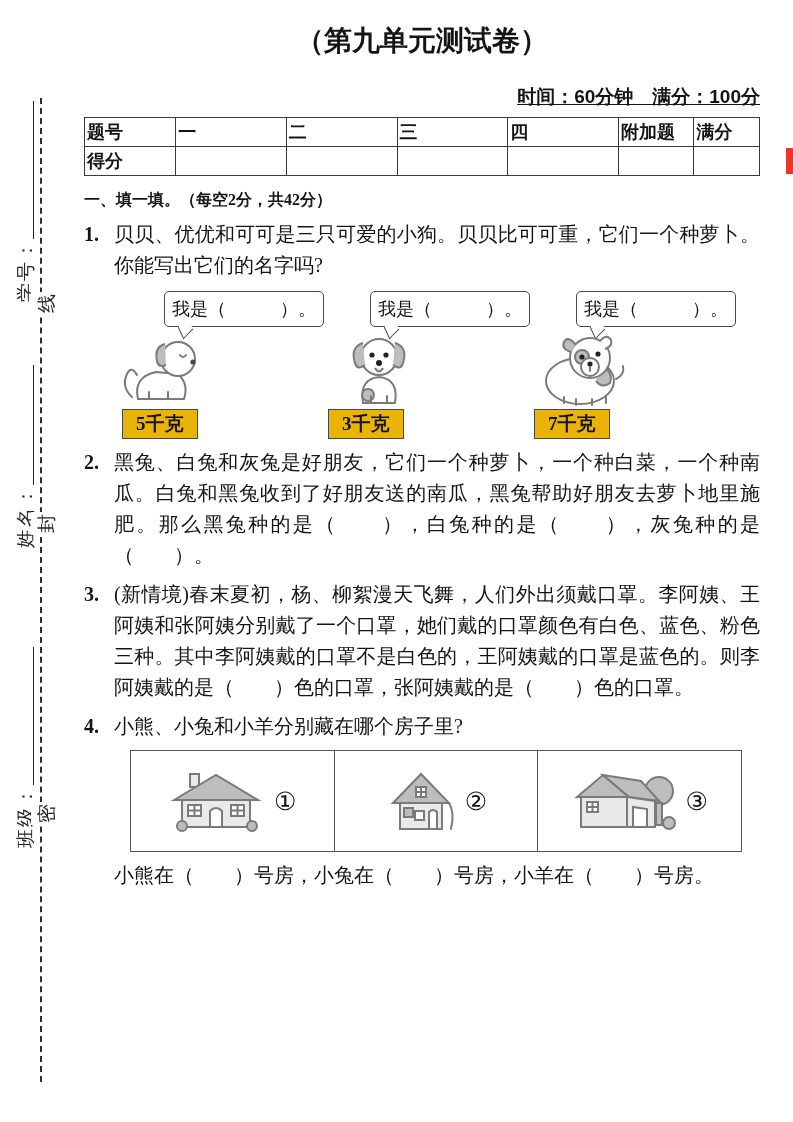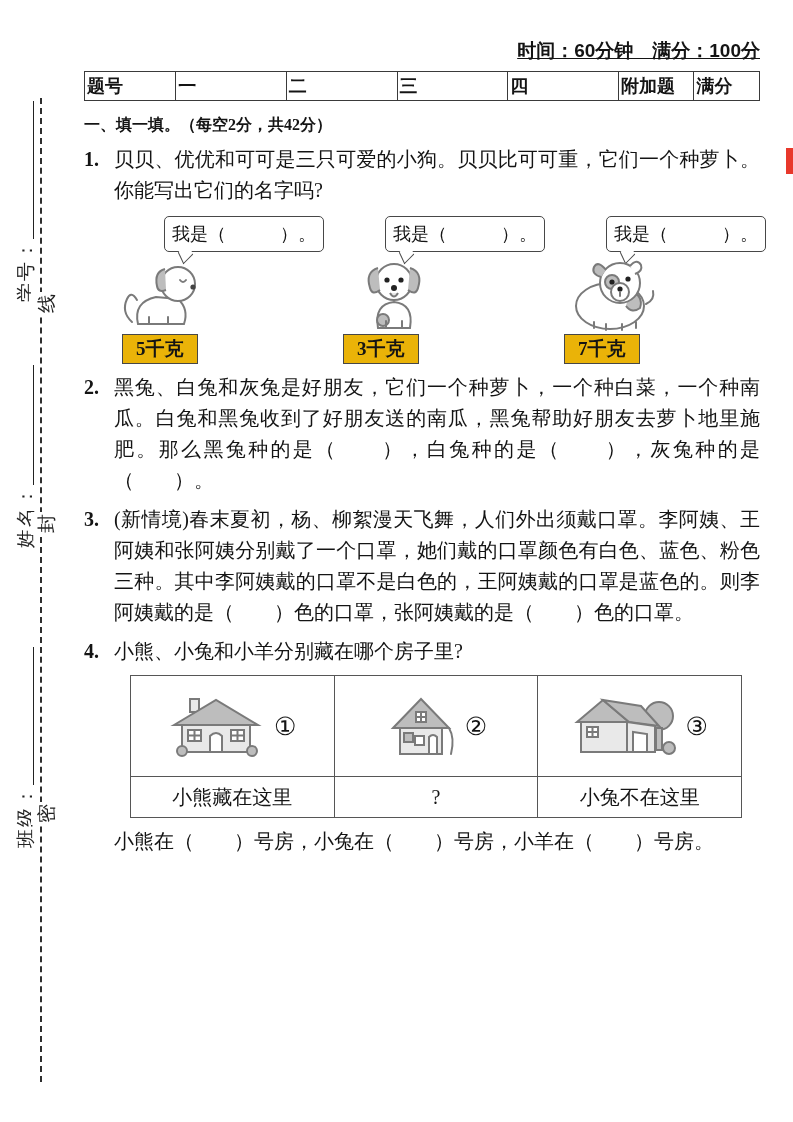--- a/index.html
+++ b/index.html
@@ -36,21 +36,21 @@
     font-family:"Liberation Sans", sans-serif; font-weight:700; font-size:18px;
     padding:1px 2px; }
 
   .section-head { font-size:16px; font-weight:700; margin:14px 0 6px 0; }
 
   .question { display:flex; margin-top:8px; font-size:20px; line-height:31px; }
   .qnum { flex:none; width:30px; font-weight:700; font-family:"Liberation Serif", serif; }
   .qbody { flex:1; text-align:justify; }
 
   
-  .dog-row { display:flex; justify-content:space-between; margin:8px 0 4px 28px; }
+  .dog-row { display:flex; margin:8px 0 4px 28px; }
   .dog-fig { position:relative; width:206px; height:150px; }
   .bubble { position:absolute; top:2px; left:52px; border:1.6px solid #474747;
     border-radius:5px; padding:5px 7px; font-size:18px; white-space:nowrap;
     background:#fff; }
   .bubble .tail { position:absolute; left:14px; bottom:-9px; width:12px; height:12px;
     background:#fff; border-right:1.6px solid #474747; border-bottom:1.6px solid #474747;
     transform:rotate(65deg) skewX(20deg); }
   .dog-art { position:absolute; top:46px; left:6px; }
   .weight-box { position:absolute; bottom:0; left:10px; border:1.6px solid #474747;
     padding:1px 13px; font-size:19px; font-weight:700; background:#eab308; }
@@ -89,20 +89,21 @@
   </div>
 
   <div class="rot seal-char" style="top:315px;">线</div>
   <div class="rot seal-char" style="top:535px;">封</div>
   <div class="rot seal-char" style="top:825px;">密</div>
 
   <div class="red-mark"></div>
 
   <div class="content">
 
+    <div class="title2">（第九单元测试卷）</div>
 
     <div class="time-line">时间：60分钟　满分：100分</div>
 
     <table class="score">
       <colgroup>
         <col style="width:13.5%">
           <col style="width:16.4%">
           <col style="width:16.4%">
         <col style="width:16.4%">
           <col style="width:16.4%">
@@ -111,20 +112,29 @@
       </colgroup>
       <tbody>
           <tr>
         <td>题号</td>
         <td>一</td>
         <td>二</td>
         <td>三</td>
         <td>四</td>
         <td>附加题</td>
         <td>满分</td>
+      </tr>
+      <tr>
+        <td>得分</td>
+        <td></td>
+        <td></td>
+        <td></td>
+        <td></td>
+        <td></td>
+        <td></td>
       </tr>
     </tbody>
       </table>
 
     <div class="section-head">一、填一填。（每空2分，共42分）</div>
 
     <div class="question">
       <div class="qnum">1.</div>
       <div class="qbody">贝贝、优优和可可是三只可爱的小狗。贝贝比可可重，它们一个种萝卜。你能写出它们的名字吗?</div>
     </div>
@@ -243,24 +253,19 @@
               <path class="fl" d="M56,28 L84,32 L84,58 L56,58 Z"></path>
               <rect class="fw" x="16" y="33" width="11" height="10"></rect>
               <path class="ln" d="M21.5,33 v10 M16,38 h11"></path>
               <path class="fw" d="M62,58 v-20 l14,2 v18 Z"></path>
               <circle class="fg" cx="98" cy="54" r="6"></circle>
             </svg>
             <span class="badge">③</span>
           </div>
         </td>
       </tr>
-      <tr>
-        <td class="caption-cell">小熊藏在这里</td>
-        <td class="caption-cell">?</td>
-        <td class="caption-cell">小兔不在这里</td>
-      </tr>
     </tbody>
       </table>
 
     <div class="answer-line">小熊在（　　）号房，小兔在（　　）号房，小羊在（　　）号房。</div>
 
   </div>
 </div>
 
 </body></html>

